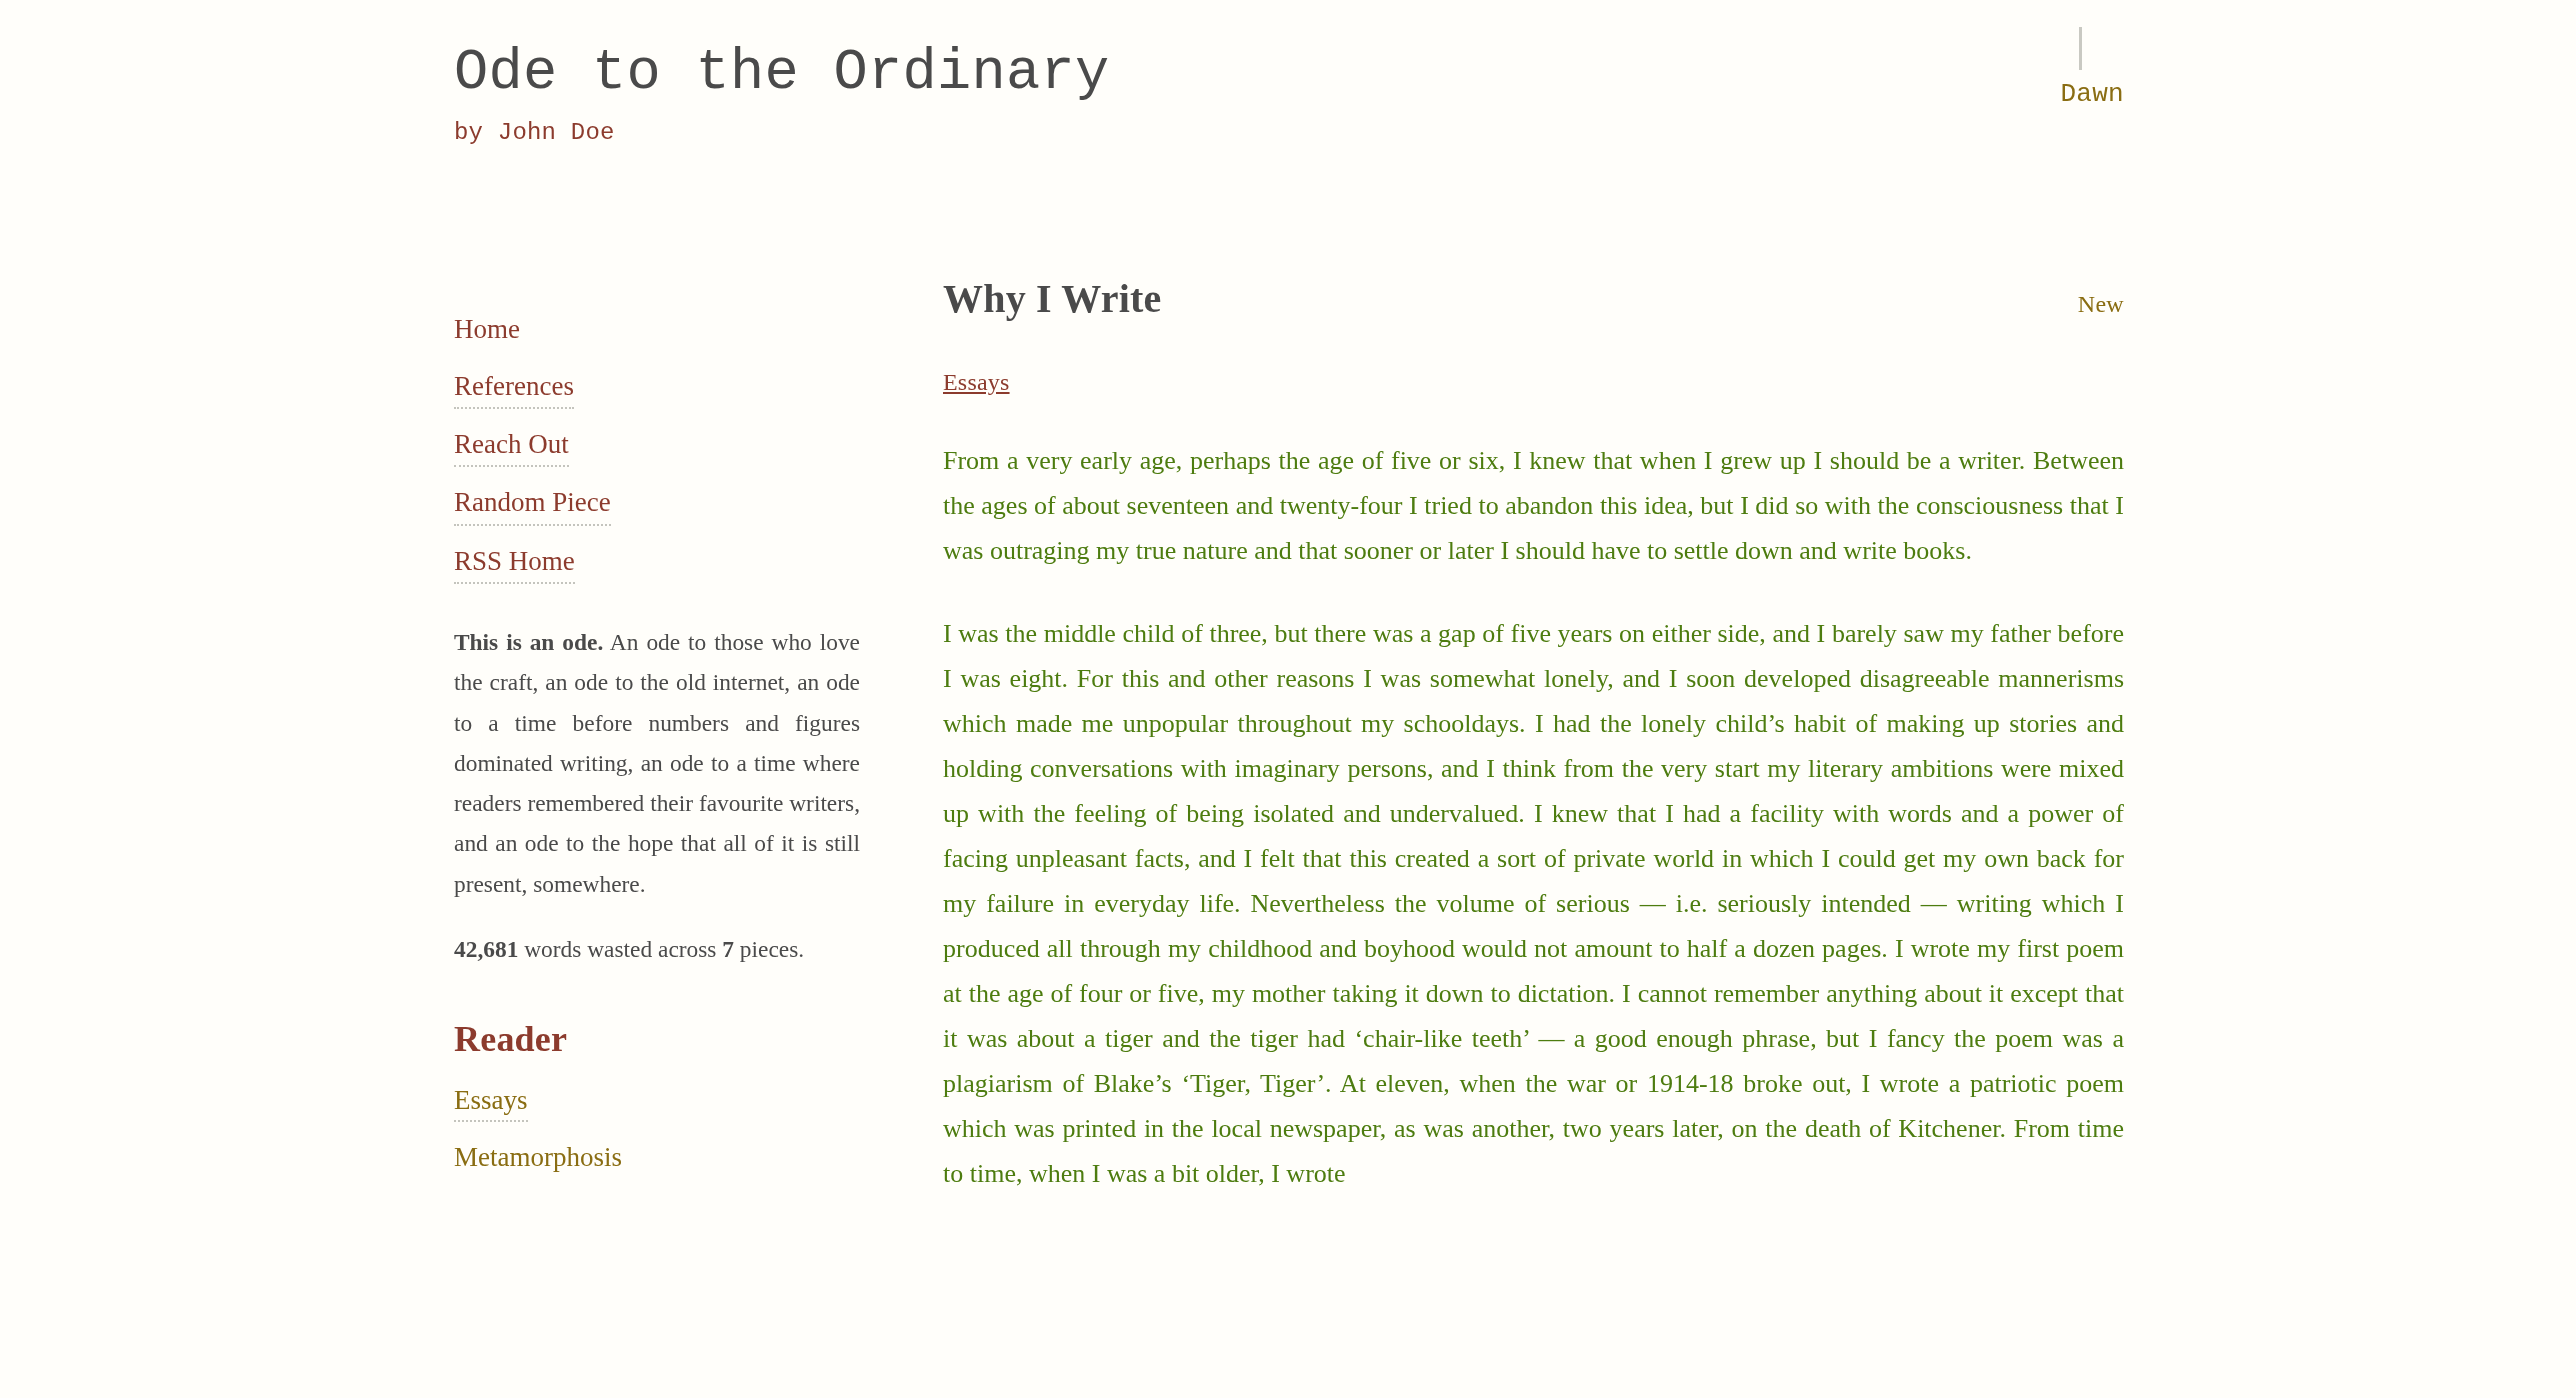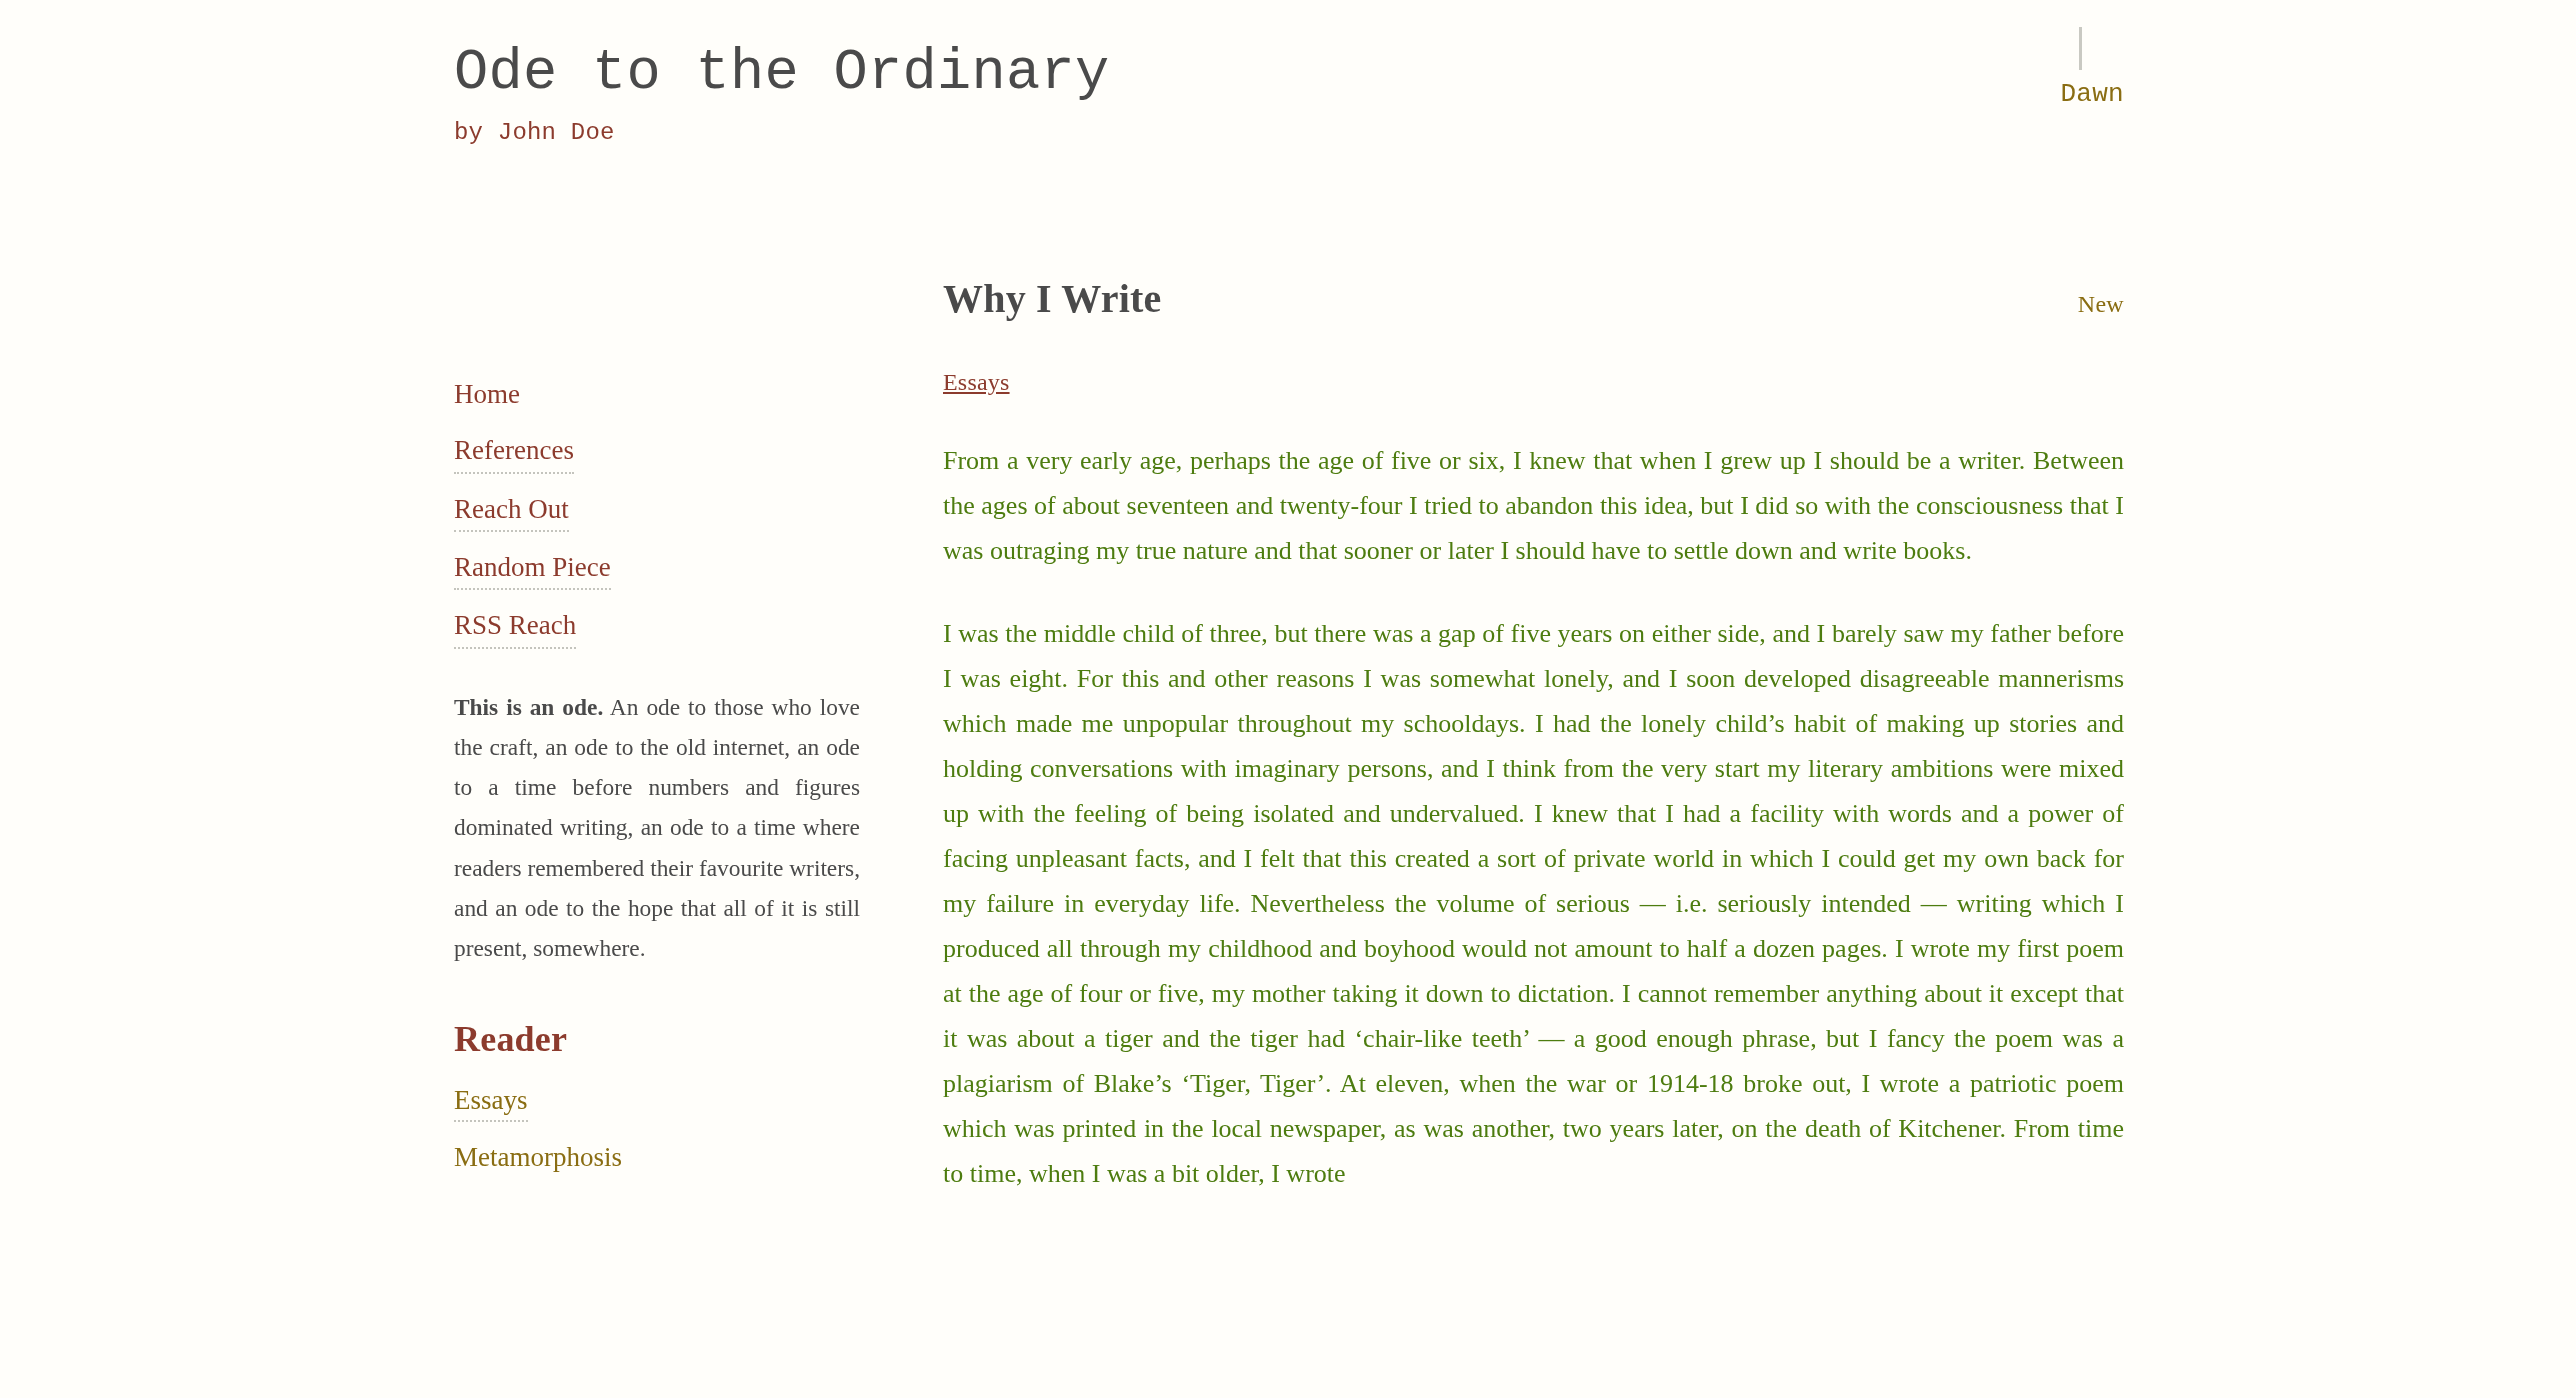--- a/index.html
+++ b/index.html
@@ -222,26 +222,27 @@
         <li class="nav-item">
           <a class="nav-link underlined" href="#">References</a>
         </li>
         <li class="nav-item">
           <a class="nav-link underlined" href="#">Reach Out</a>
         </li>
         <li class="nav-item">
           <a class="nav-link underlined" href="#">Random Piece</a>
         </li>
         <li class="nav-item">
-          <a class="nav-link underlined" href="#">RSS Reach</a>
+          <a class="nav-link underlined" href="#">RSS Home</a>
         </li>
       </ul>
 
       <p class="sidebar-desc"><b>This is an ode.</b><span> An ode to those who love the craft, an ode to the old internet, an ode to a time before numbers and figures dominated writing, an ode to a time where readers remembered their favourite writers, and an ode to the hope that all of it is still present, somewhere.</span></p>
 
+      <p class="word-count"><b>42,681</b><span> words wasted across </span><b>7</b><span> pieces.</span></p>
 
       <div class="reader-heading">Reader</div>
 
       <ul class="reader-list">
         <li class="reader-item">
           <a class="reader-link underlined" href="#">Essays</a>
         </li>
         <li class="reader-item">
           <a class="reader-link" href="#">Metamorphosis</a>
         </li>

